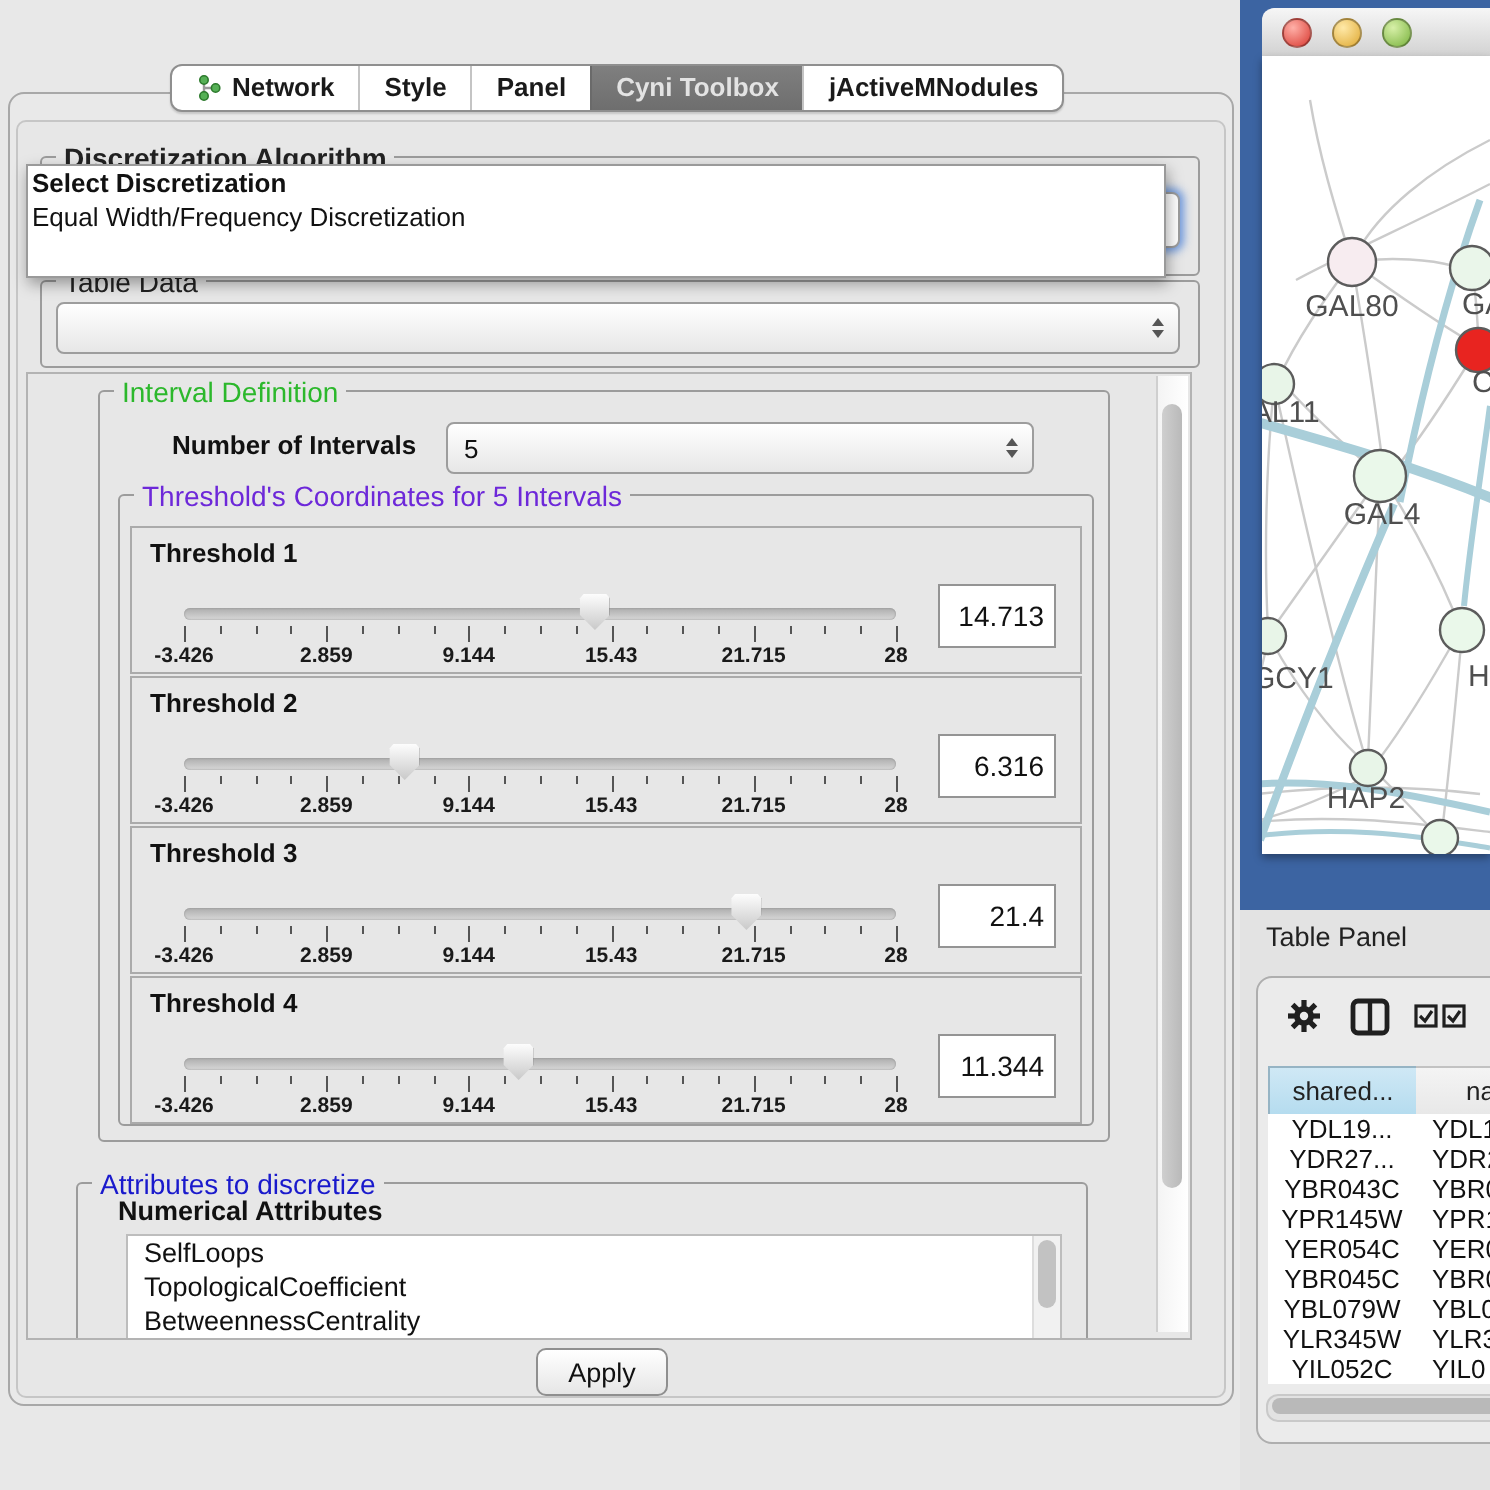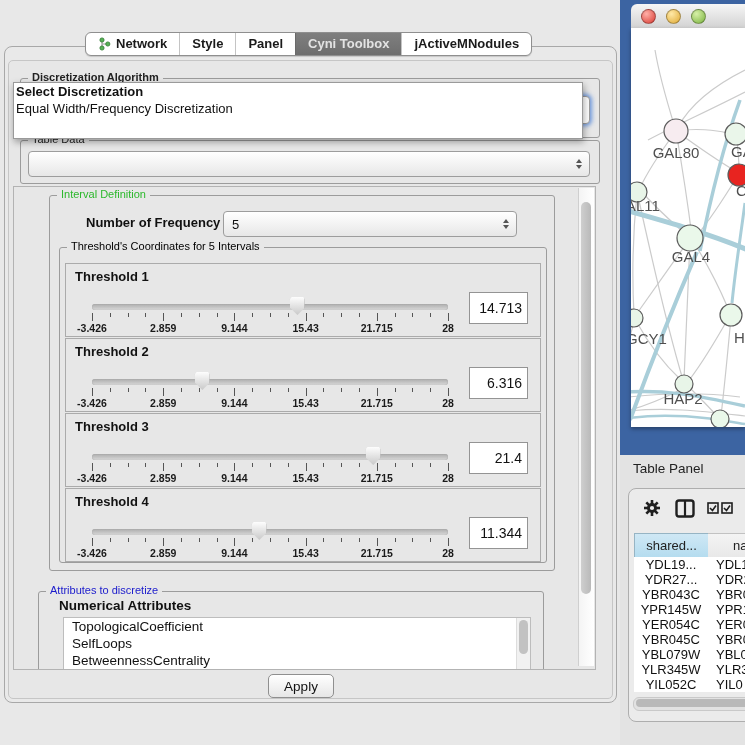--- a/index.html
+++ b/index.html
@@ -22,21 +22,21 @@
            box-shadow:0 1px 1px rgba(0,0,0,0.15);z-index:6;}
   .seg{padding:3px 12px 4px 12px;font-size:13px;font-weight:bold;color:#1a1a1a;border-left:1px solid #c4c4c4;
        display:flex;align-items:center;gap:5px;white-space:nowrap;cursor:default;}
   .seg:first-child{border-left:none;}
   .seg.active{background:linear-gradient(#7f7f7f,#6e6e6e);color:#e3e3e3;border-left-color:#6a6a6a;}
   .top-tabs{left:85px;top:32px;}
   .bottom-tabs{left:140px;top:703px;}
 
   
   .group{border:1px solid #9c9c9c;border-radius:3px;}
-  .group-title{position:absolute;font-size:11px;background:#e7e7e7;padding:0 4px;white-space:nowrap;}
+  .group-title{position:absolute;font-size:14px;background:#e7e7e7;padding:0 4px;white-space:nowrap;}
 
   
   .combo{background:linear-gradient(#ffffff,#e7e7e7);border:1px solid #9d9d9d;border-radius:4px;
          font-size:13px;color:#111;display:flex;align-items:center;padding:0 22px 0 8px;}
   .spin{position:absolute;right:7px;top:50%;transform:translateY(-50%);display:flex;flex-direction:column;gap:2px;}
   .spin i{display:block;width:0;height:0;border-left:3.5px solid transparent;border-right:3.5px solid transparent;}
   .spin .up{border-bottom:4px solid #555;}
   .spin .dn{border-top:4px solid #555;}
 
   
@@ -165,31 +165,31 @@
         <i class="up"></i>
         <i class="dn"></i>
       </div>
   </div>
 
   <div class="abs viewport">
 
     <div class="abs group" style="left:35px;top:8px;width:504px;height:374px;"></div>
     <div class="abs group-title" style="left:43px;top:1px;color:#2cb82c;">Interval Definition</div>
 
-    <div class="abs" style="left:72px;top:28px;font-size:13px;font-weight:bold;color:#111;">Number of Frequency</div>
+    <div class="abs" style="left:72px;top:28px;font-size:13px;font-weight:bold;color:#111;">Number of Intervals</div>
     <div class="abs combo" style="left:209px;top:24px;width:262px;height:24px;">
       <span>5</span>
       <div class="spin">
           <i class="up"></i>
           <i class="dn"></i>
         </div>
     </div>
 
     <div class="abs group" style="left:45px;top:60px;width:486px;height:314px;"></div>
-    <div class="abs group-title" style="left:53px;top:53px;color:#000000;">Threshold's Coordinates for 5 Intervals</div>
+    <div class="abs group-title" style="left:53px;top:53px;color:#6d28d9;">Threshold's Coordinates for 5 Intervals</div>
 
     <div class="th-block" style="top:76px;">
       <div class="th-label">Threshold 1</div>
       <div class="track"></div>
       <div class="thumb15" style="left: 231.482px;"></div>
       <div class="ticks">
           <i class="major" style="left: 0%;"></i>
           <i style="left: 5%;"></i>
           <i style="left: 10%;"></i>
           <i style="left: 15%;"></i>
@@ -331,22 +331,22 @@
           <b style="left: 100%;">28</b>
         </div>
       <div class="th-value">11.344</div>
     </div>
 
     <div class="abs group" style="left:24px;top:404px;width:504px;height:90px;"></div>
     <div class="abs group-title" style="left:32px;top:397px;color:#1a1acc;">Attributes to discretize</div>
     <div class="abs" style="left:45px;top:411px;font-size:13.5px;font-weight:bold;color:#111;">Numerical Attributes</div>
     <div class="abs attr-list" style="left:49px;top:430px;width:466px;height:52px;">
       <div id="attr-items">
+          <div class="attr-item">SelfLoops</div>
           <div class="attr-item">TopologicalCoefficient</div>
-          <div class="attr-item">SelfLoops</div>
           <div class="attr-item">BetweennessCentrality</div>
         </div>
       <div class="list-scroll">
           <b></b>
         </div>
     </div>
 
     <div class="vscroll">
       <div class="thumb" style="top:14px;height:392px;"></div>
     </div>

